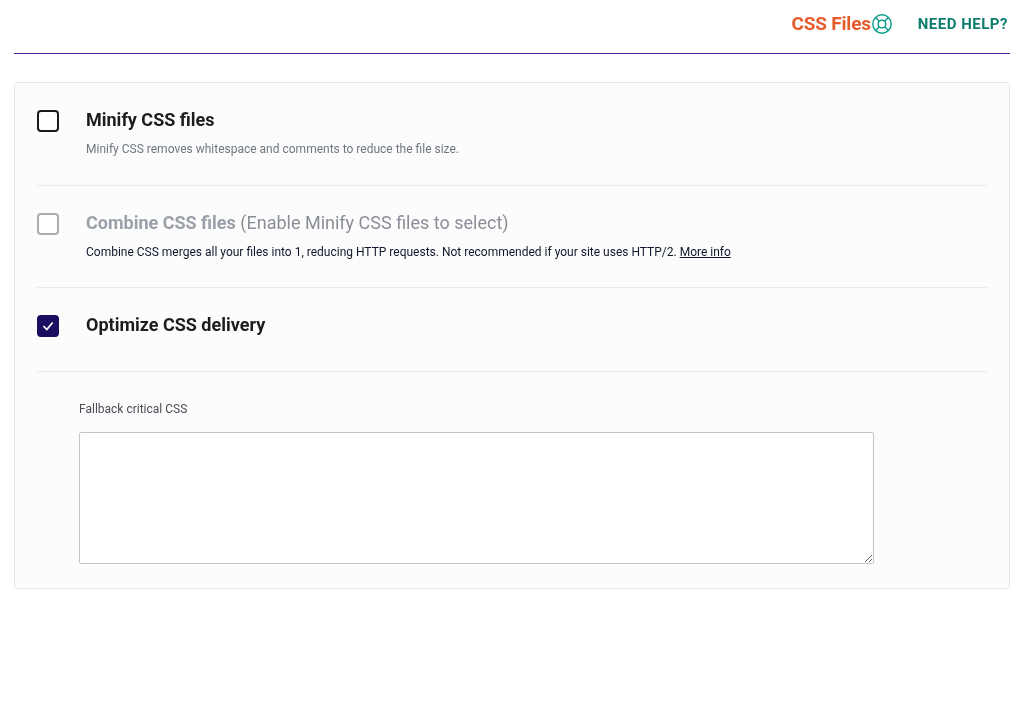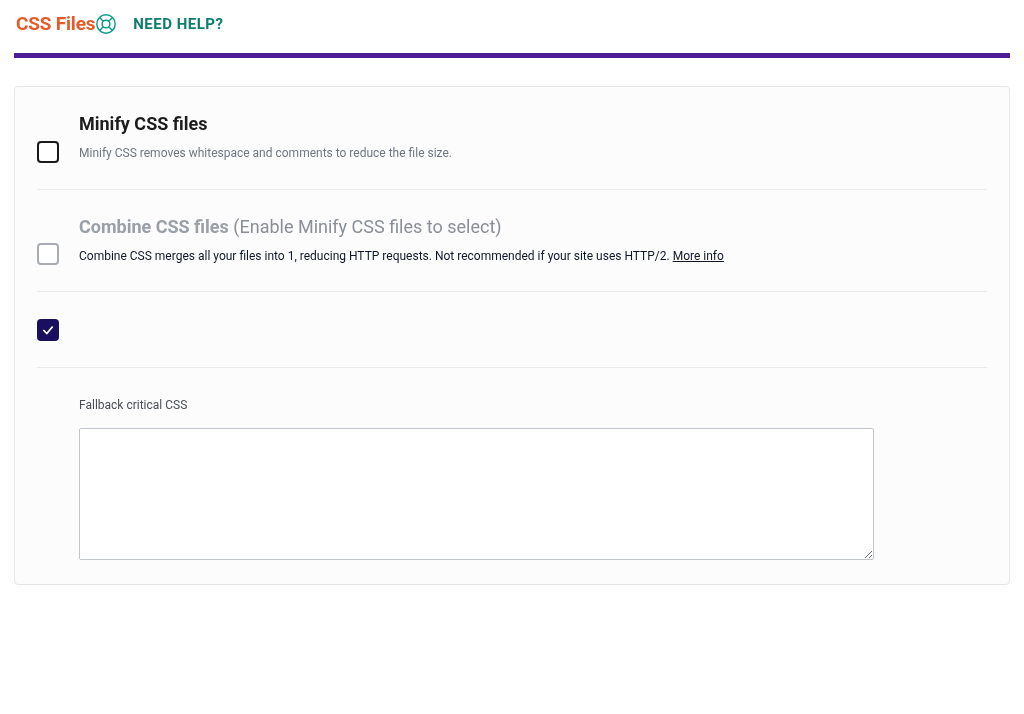--- a/index.html
+++ b/index.html
@@ -9,35 +9,35 @@
     }
     body {
       font-family: -apple-system, BlinkMacSystemFont, "Segoe UI", Roboto, Helvetica, Arial, sans-serif;
       background: #ffffff;
       width: 1024px;
       height: 714px;
       padding: 0 14px;
     }
     .header {
       display: flex;
-      justify-content: flex-start;
+      justify-content: flex-end;
       align-items: center;
       padding: 12px 2px 18px 2px;
-      border-bottom: 5px solid #4c1d95;
+      border-bottom: 1px solid #4c1d95;
     }
     .section-title {
       font-size: 19px;
       font-weight: 700;
       color: #e75a29;
       letter-spacing: -0.2px;
     }
     .help-link {
       display: flex;
       align-items: center;
-      gap: 16px;
+      gap: 25px;
       color: #0d7d6e;
       font-size: 15px;
       font-weight: 700;
       letter-spacing: 0.5px;
       cursor: pointer;
       text-decoration: none;
     }
     .help-icon {
       width: 22px;
       height: 22px;
@@ -54,22 +54,22 @@
     }
     .panel {
       margin-top: 28px;
       border: 1px solid #e4e6e9;
       border-radius: 4px;
       background: #fcfcfd;
       padding: 26px 22px 20px 22px;
     }
     .option-row {
       display: flex;
-      align-items: flex-end;
-      gap: 20px;
+      align-items: flex-start;
+      gap: 27px;
       padding-bottom: 26px;
       border-bottom: 1px solid #e9eaec;
       margin-bottom: 26px;
     }
     .option-row.last {
       border-bottom: 1px solid #e9eaec;
       margin-bottom: 30px;
     }
     .checkbox {
       width: 22px;
@@ -203,20 +203,21 @@
     </div>
   </div>
 
   <div class="option-row last">
     <span class="checkbox checked">
       <svg viewBox="0 0 24 24">
         <polyline points="4 12 10 18 20 6"></polyline>
       </svg>
     </span>
     <div class="option-body">
+      <div class="option-title">Optimize CSS delivery</div>
     </div>
   </div>
 
   <div class="fallback-section">
     <div class="fallback-label">Fallback critical CSS</div>
     <textarea class="fallback-textarea" value="" style=""></textarea>
   </div>
 
 </div>
 

